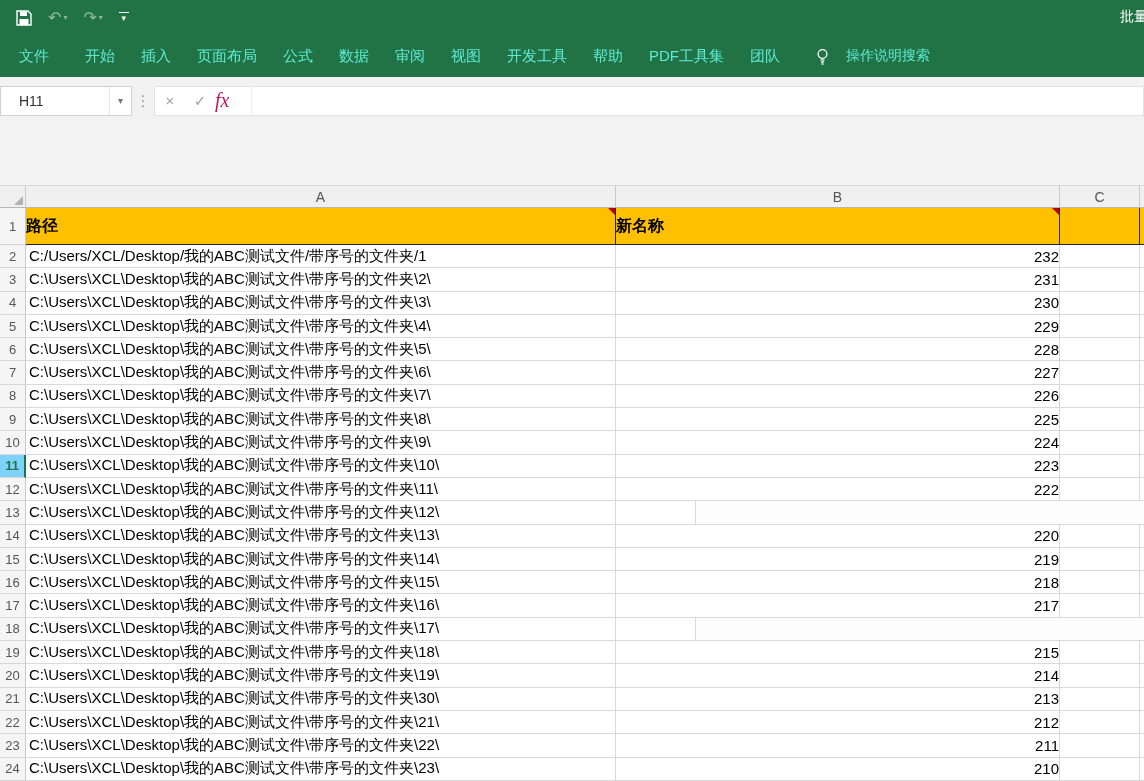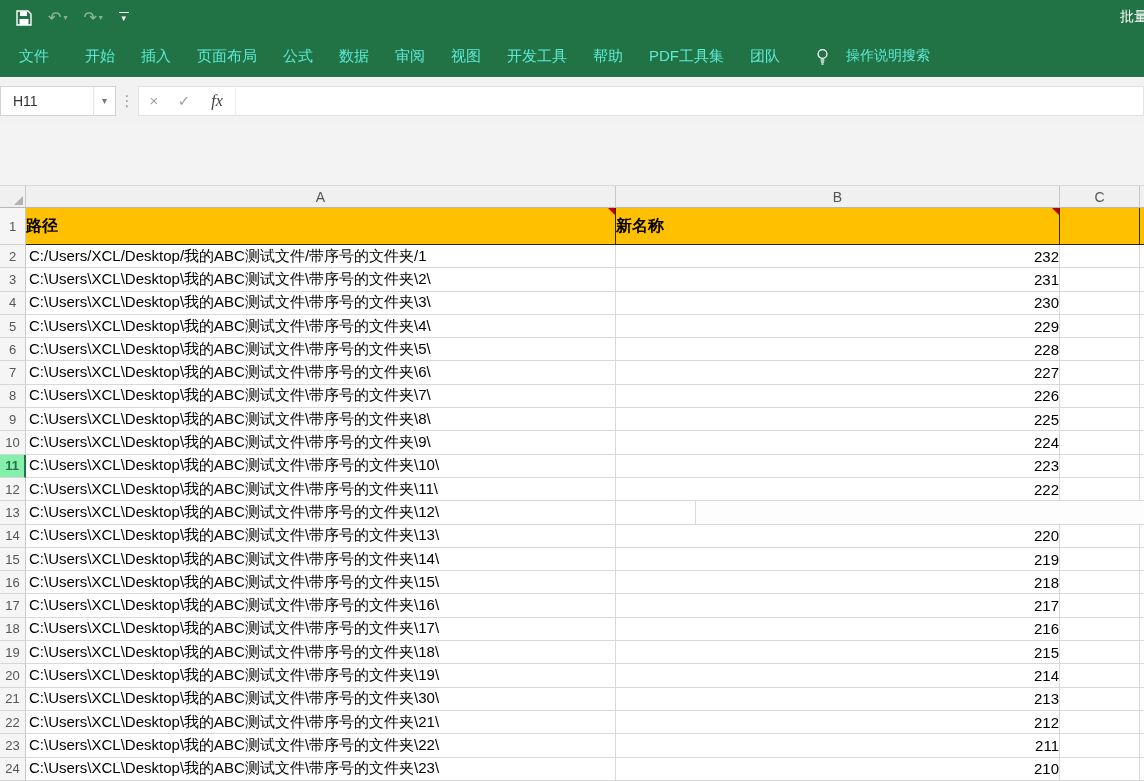--- a/index.html
+++ b/index.html
@@ -17,28 +17,28 @@
   .doc-title{position:absolute;right:-4px;top:8px;font-size:14px;white-space:nowrap}
 
   
   .tabrow{height:42px;background:#217346;display:flex;align-items:center;color:#5eead4;font-size:15px;padding-left:6px}
   .rtab{padding:0 13px;line-height:42px;cursor:pointer;white-space:nowrap}
   .rtab:first-child{margin-right:10px}
   .tellme{display:flex;align-items:center;gap:16px;margin-left:22px;cursor:pointer;font-size:14px;white-space:nowrap}
 
   
   .fstrip{height:45px;background:#f2f2f2;display:flex;align-items:center;padding-top:2px}
-  .namebox{width:116px;height:30px;background:#fff;border:1px solid #d2d2d2;display:flex;align-items:center;
-    font-size:14px;color:#333;padding-left:12px;cursor:pointer}
+  .namebox{width:132px;height:30px;background:#fff;border:1px solid #d2d2d2;display:flex;align-items:center;
+    font-size:14px;color:#333;padding-left:18px;cursor:pointer}
   .namebox .caret{margin-left:auto;border-left:1px solid #e4e4e4;width:22px;height:100%;display:flex;
     align-items:center;justify-content:center;color:#777;font-size:10px}
   .vdots{width:22px;text-align:center;color:#9a9a9a;font-size:15px}
   .fbtns{height:30px;background:#fff;border:1px solid #e2e2e2;border-right:none;display:flex;align-items:center}
   .fbtn{width:30px;text-align:center;color:#9f9f9f;font-size:15px;cursor:pointer}
-  .fxbtn{width:36px;text-align:center;color:#404040;font-size:16px;font-style:italic;
+  .fxbtn{width:36px;text-align:left;color:#be185d;font-size:20px;font-style:italic;
     font-family:"Liberation Serif","DejaVu Serif",serif;cursor:pointer}
   .fbar{flex:1;height:30px;background:#fff;border:1px solid #e2e2e2;border-left:1px solid #eee;cursor:text}
 
   .ribbonGap{height:64px;background:#f3f3f3;border-bottom:1px solid #d8d8d8}
 
   
   .w-rh{width:26px}.w-a{width:590px}.w-b{width:444px}.w-c{width:80px}.w-d{flex:1}
   .colheads{display:flex;height:22px;background:#f0f0f0}
   .ch{border-right:1px solid #c9c9c9;border-bottom:1px solid #b6b6b6;display:flex;align-items:center;
     justify-content:center;font-size:14px;color:#555;cursor:pointer}
@@ -51,21 +51,21 @@
   .rhc{background:#f5f5f5;border-right:1px solid #c9c9c9;border-bottom:1px solid #cfcfcf;display:flex;
     align-items:center;justify-content:center;font-size:13px;color:#555;cursor:pointer}
   .hcell{background:#FFC000;display:flex;align-items:center;justify-content:flex-start;font-weight:bold;
     font-size:16px;color:#000;position:relative;border-right:1px solid #262626;border-bottom:1px solid #262626;cursor:cell}
   .hcell.w-d{border-right:none}
   .flag{position:absolute;top:0;right:0;width:0;height:0;border-left:7px solid transparent;border-top:7px solid #c00000}
 
   .grow{display:flex;height:23.3px}
   .rh{width:26px;background:#f5f5f5;border-right:1px solid #c9c9c9;border-bottom:1px solid #d6d6d6;
     display:flex;align-items:center;justify-content:center;font-size:13px;color:#555;cursor:pointer}
-  .rh.active{background:#86efac;color:#217346;border-right:2px solid #217346;font-weight:bold}
+  .rh.active{background:#7dd3fc;color:#217346;border-right:2px solid #217346;font-weight:bold}
   .cell{border-right:1px solid #d9d9d9;border-bottom:1px solid #d9d9d9;font-size:15px;color:#000;
     display:flex;align-items:center;overflow:hidden;white-space:nowrap;cursor:cell;background:#fff}
   .cell.ca{padding-left:3px}
   .cell.cb{justify-content:flex-end;}
   .cell.cd{border-right:none;background:#fdfdfd}
 </style>
 </head>
 <body>
 
 <div class="titlebar">
@@ -266,21 +266,20 @@
       <div class="grow">
         <div class="rh">17</div>
         <div class="cell ca w-a">C:\Users\XCL\Desktop\我的ABC测试文件\带序号的文件夹\16\</div>
         <div class="cell cb w-b">217</div>
         <div class="cell w-c"></div>
         <div class="cell cd w-d"></div>
       </div>
       <div class="grow">
         <div class="rh">18</div>
         <div class="cell ca w-a">C:\Users\XCL\Desktop\我的ABC测试文件\带序号的文件夹\17\</div>
-        <div class="cell cb w-b">216</div>
         <div class="cell w-c"></div>
         <div class="cell cd w-d"></div>
       </div>
       <div class="grow">
         <div class="rh">19</div>
         <div class="cell ca w-a">C:\Users\XCL\Desktop\我的ABC测试文件\带序号的文件夹\18\</div>
         <div class="cell cb w-b">215</div>
         <div class="cell w-c"></div>
         <div class="cell cd w-d"></div>
       </div>

